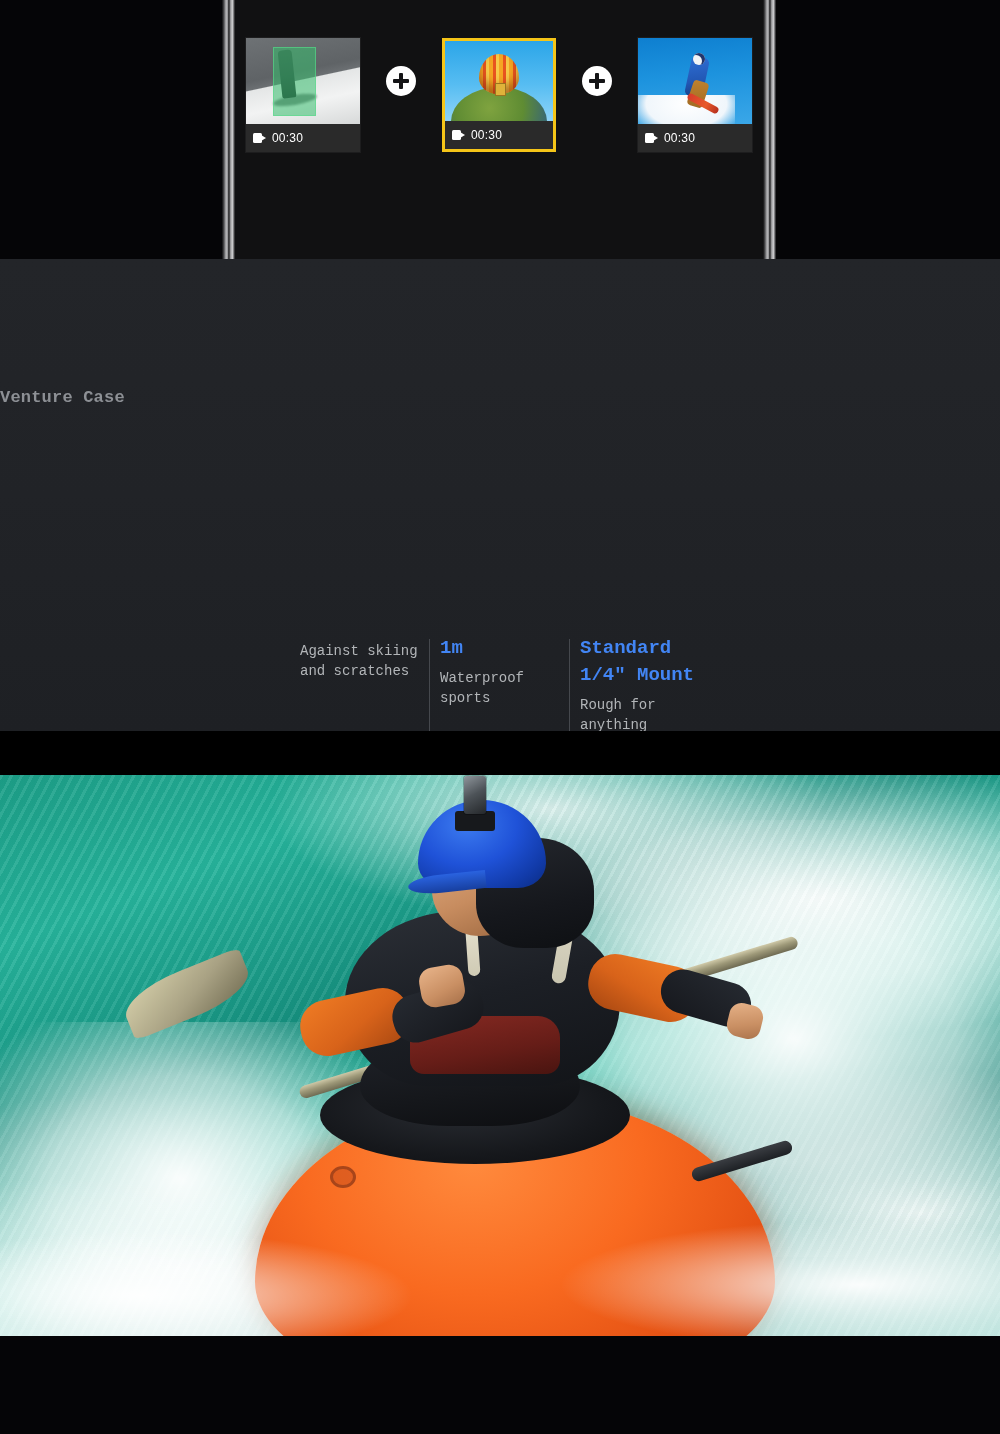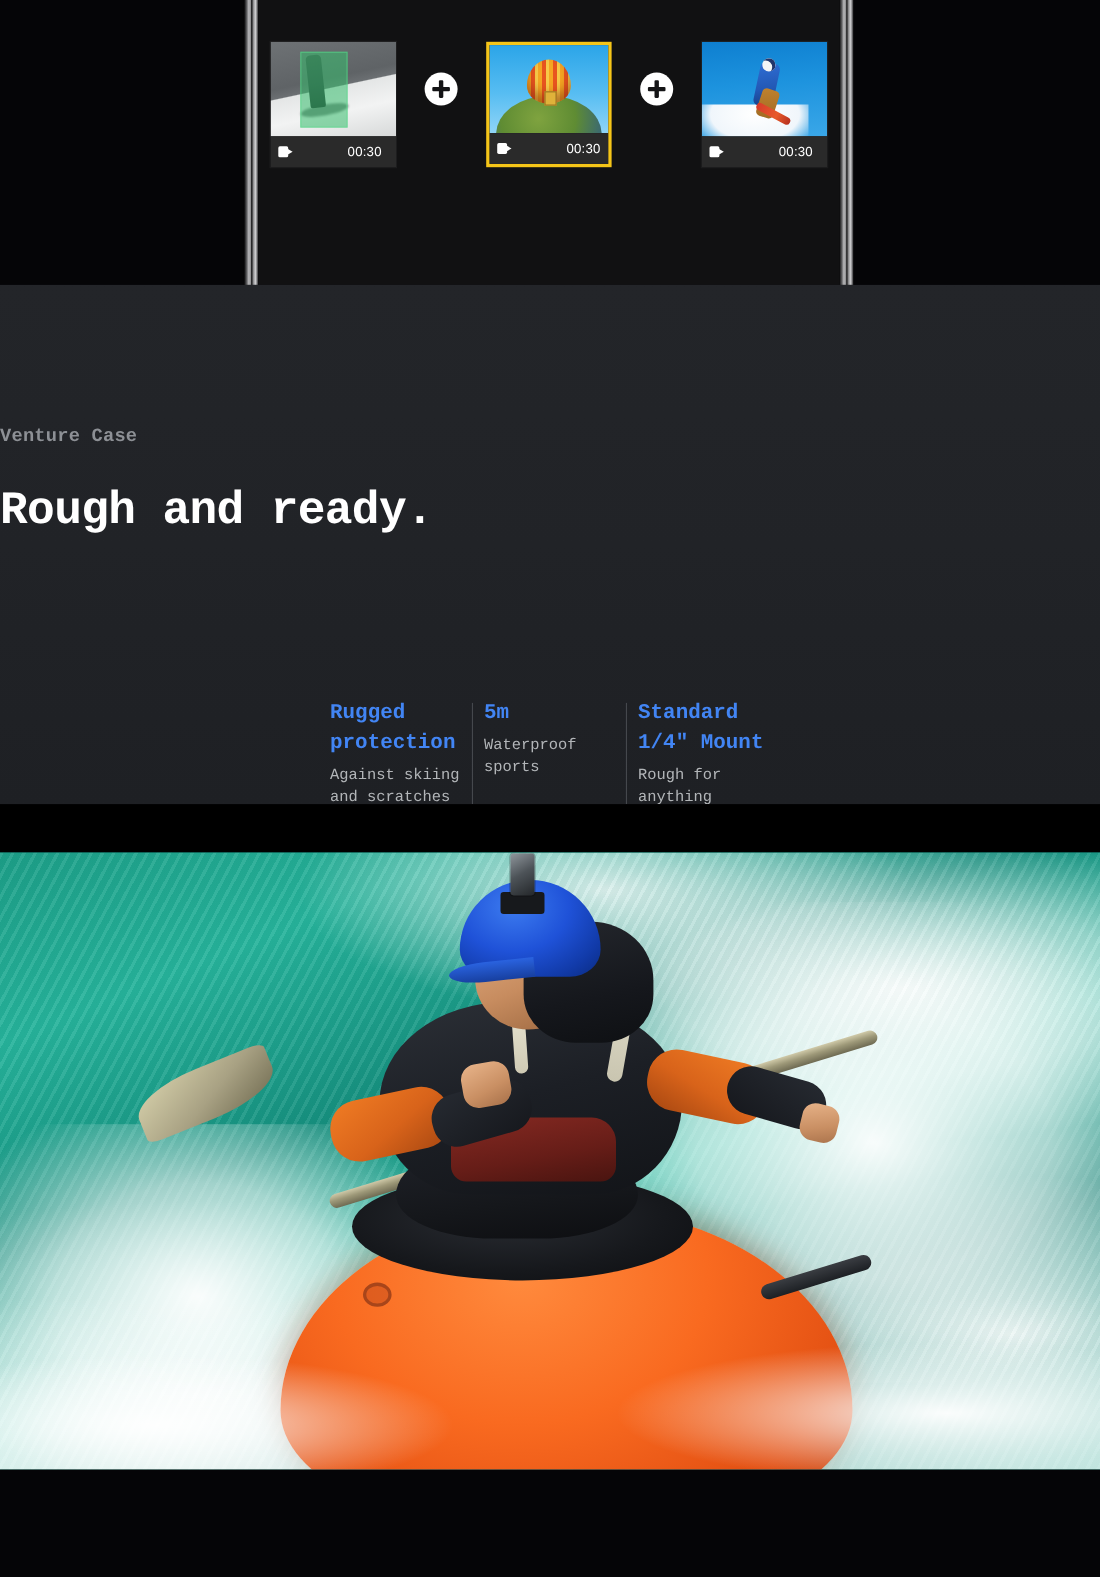--- a/index.html
+++ b/index.html
@@ -232,21 +232,20 @@
     width: 0; height: 0;
     border-top: 3px solid transparent;
     border-bottom: 3px solid transparent;
     border-left: 5px solid #ffffff;
   }
   .clip-time {
     color: #ffffff;
     font-size: 12px;
     letter-spacing: .2px;
     line-height: 1;
-    margin-left: 44px;
   }
 
   .plus-badge {
     flex: 0 0 auto;
     width: 30px; height: 30px;
     margin: 28px 26px 0 26px;
     border-radius: 50%;
     background: #ffffff;
     position: relative;
   }
@@ -657,32 +656,30 @@
 
         </div>
       </div>
     </div>
   </div>
 
   <div class="copy-section">
 
     <div class="eyebrow">Venture Case</div>
 
-    <h1 class="headline">Rough and ready.</h1>
 
 
     <div class="specs">
 
       <div class="spec">
-        <div class="spec-title">Rugged protection</div>
         <div class="spec-sub">Against skiing and scratches</div>
       </div>
 
       <div class="spec">
-        <div class="spec-title">5m</div>
+        <div class="spec-title">1m</div>
         <div class="spec-sub">Waterproof sports</div>
       </div>
 
       <div class="spec">
         <div class="spec-title">Standard 1/4" Mount</div>
         <div class="spec-sub">Rough for anything</div>
       </div>
 
     </div>
   </div>

